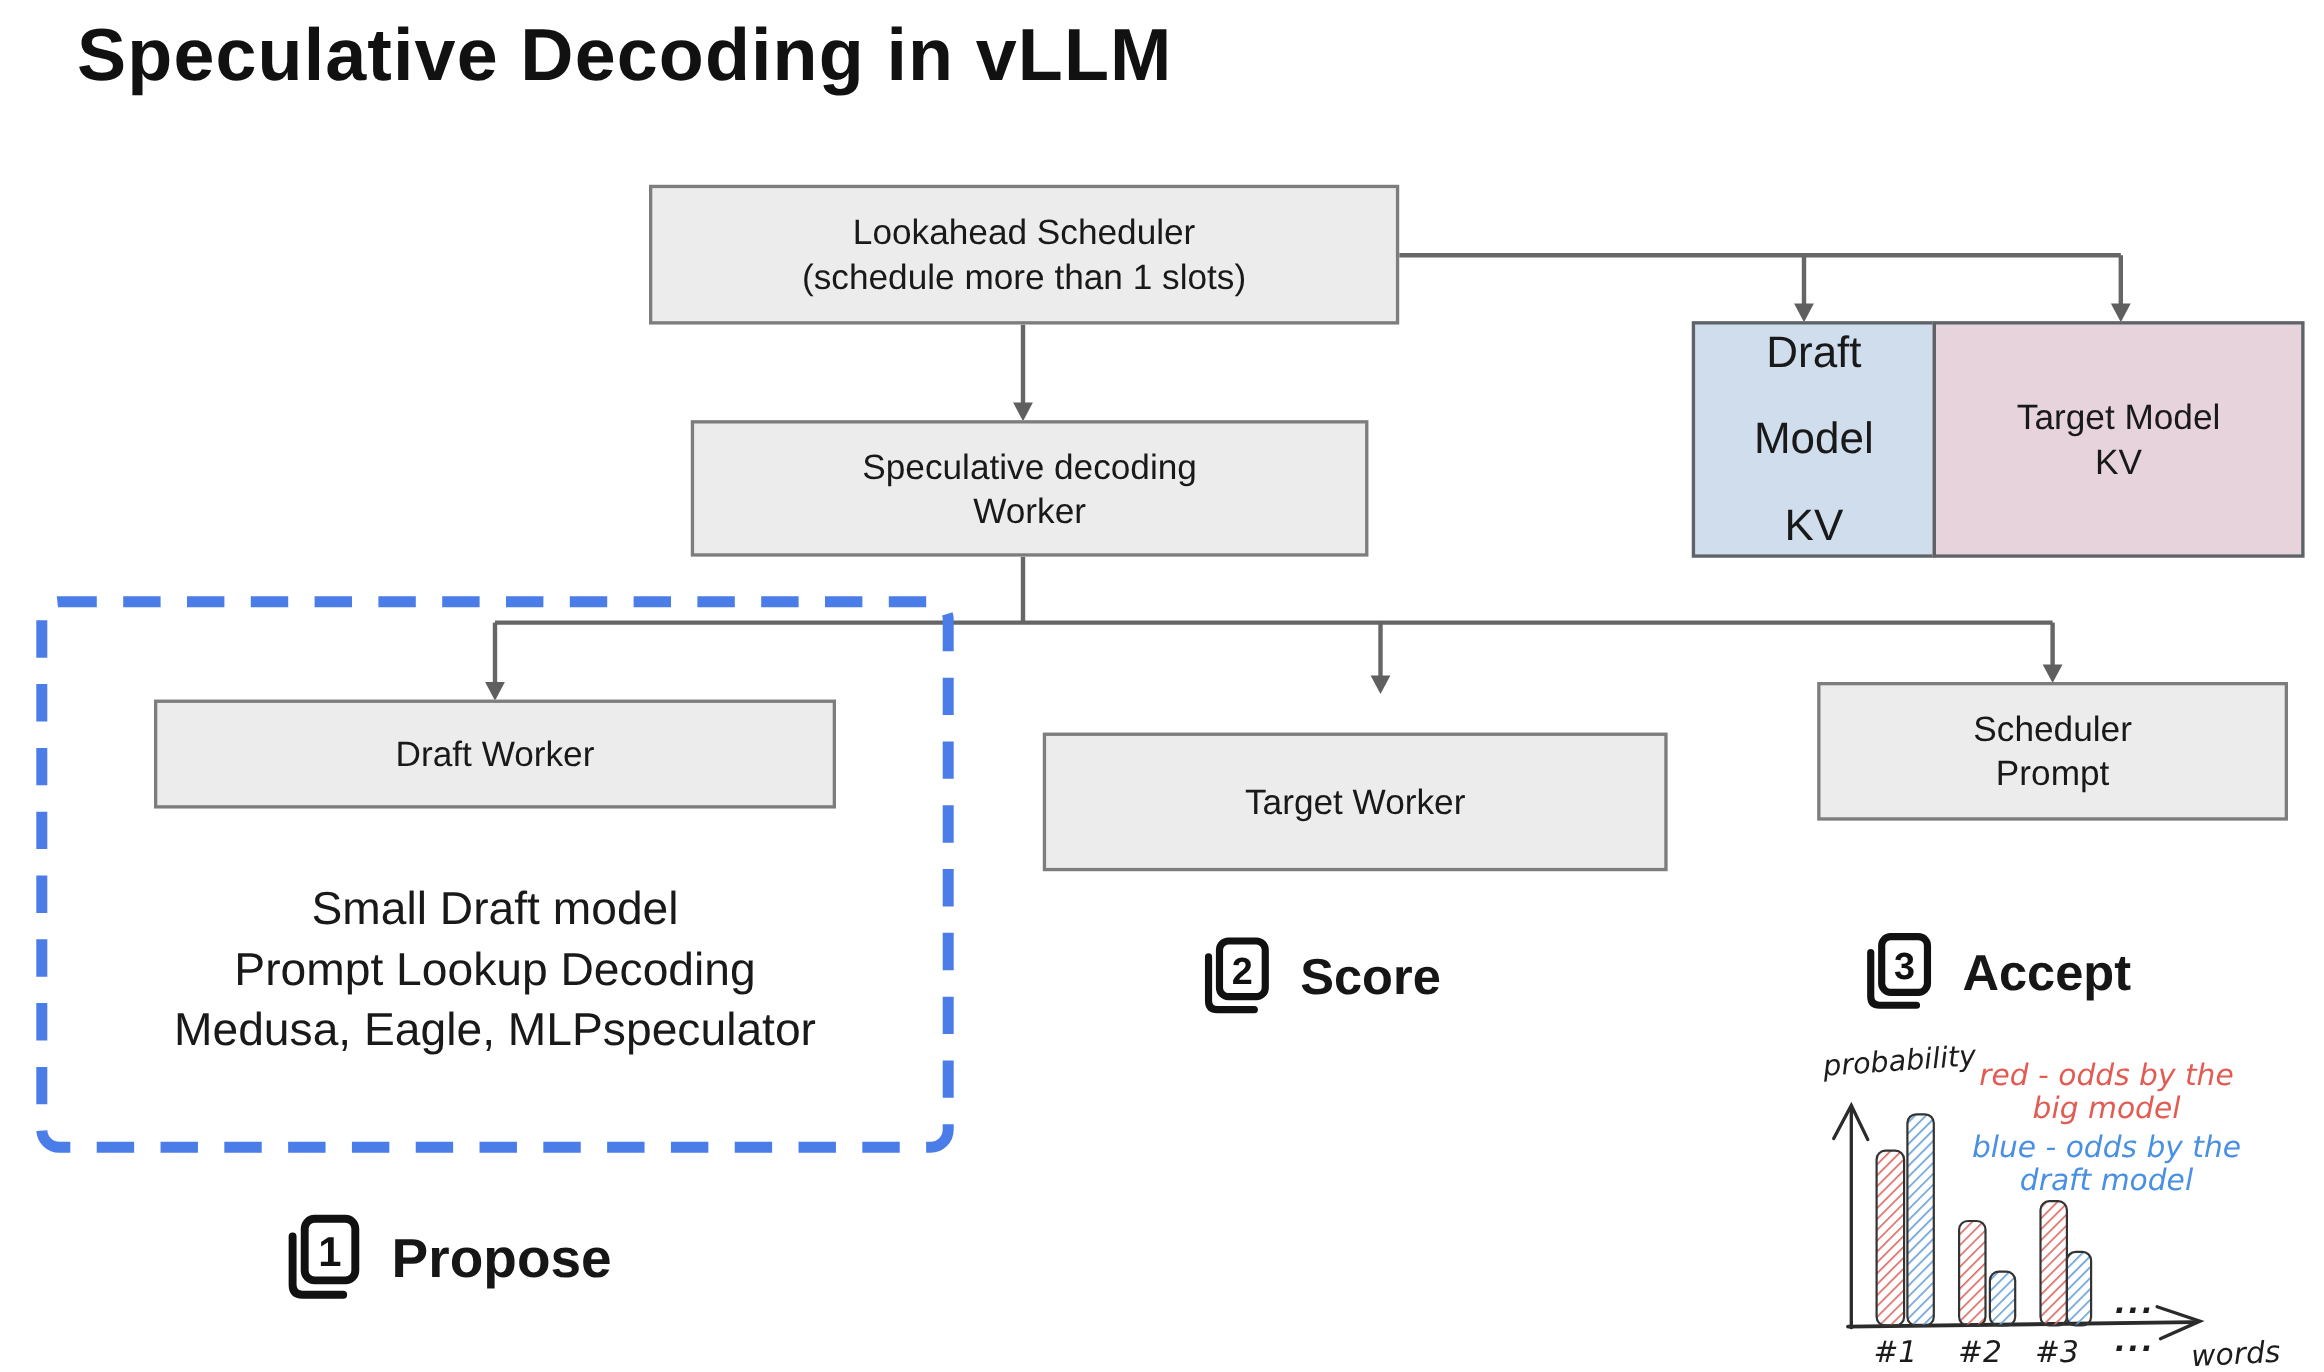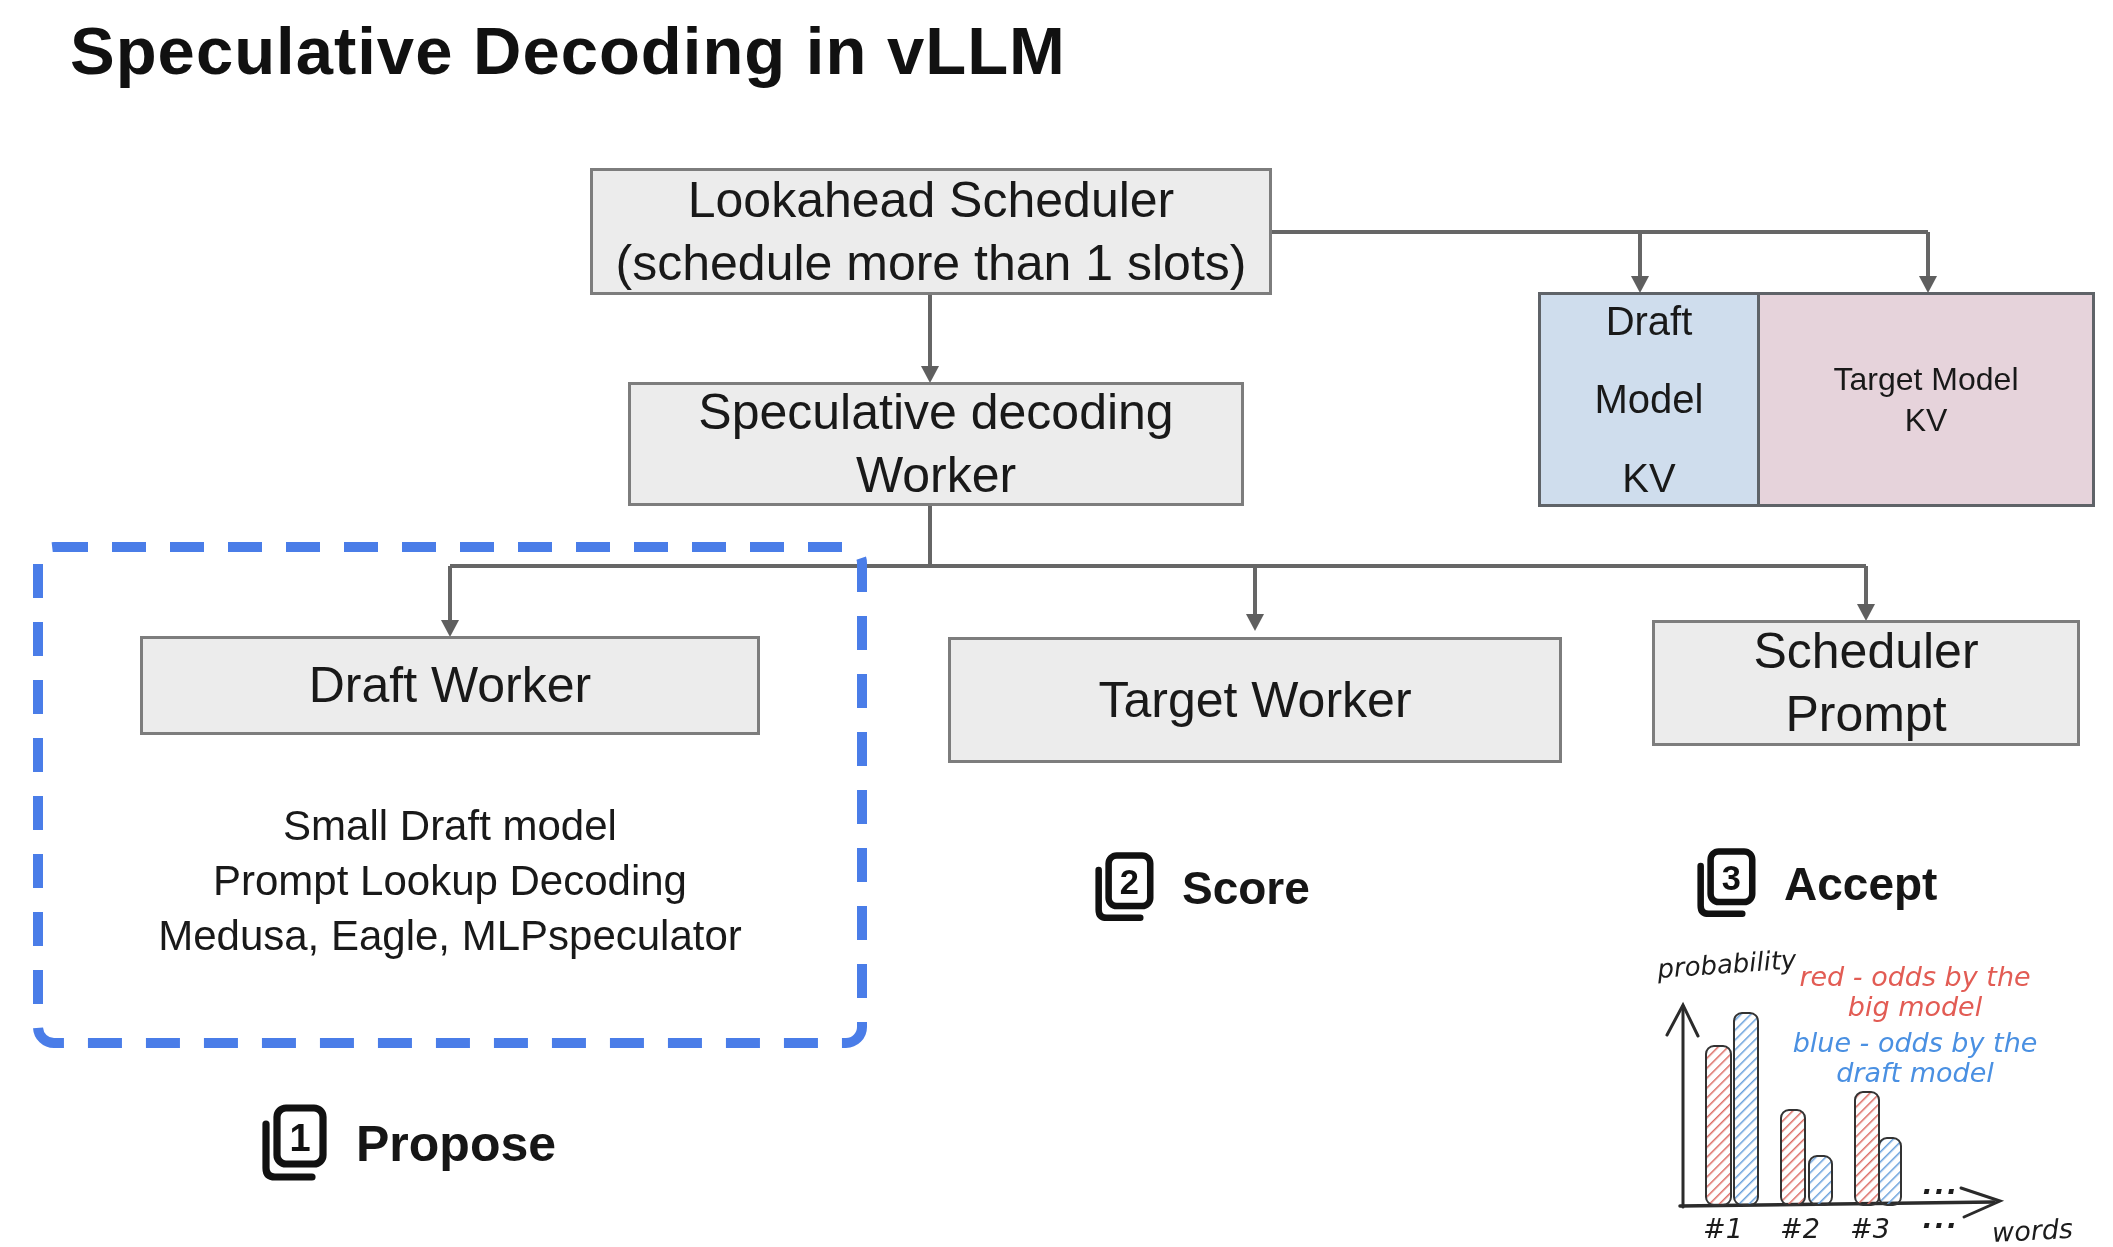--- a/index.html
+++ b/index.html
@@ -18,21 +18,21 @@
     padding-left:70px;box-sizing:border-box;
   }
   .node{
     position:absolute;
     background:#ececec;
     border:3px solid #7d7d7d;
     box-sizing:border-box;
     display:flex;flex-direction:column;
     align-items:center;justify-content:center;
     text-align:center;
-    font-size:50px;line-height:1.26;
+    font-size:32px;line-height:1.26;
     color:#191919;
   }
   .node.kv{border-color:#5f6368;}
   .node.kv-blue{background:#cfdded;}
   .node.kv-pink{background:#e6d3db;}
   .overlay{position:absolute;left:0;top:0;pointer-events:none;}
   .methods{
     position:absolute;left:60px;top:798px;width:780px;
     text-align:center;font-size:42px;line-height:1.31;color:#191919;
   }
@@ -80,21 +80,21 @@
 
   <div class="node" style="left:628px;top:382px;width:616px;height:124px;">
     <div>Speculative decoding</div>
     <div>Worker</div>
   </div>
 
   <div class="node" style="left:140px;top:636px;width:620px;height:99px;">
     <div>Draft Worker</div>
   </div>
 
-  <div class="node" style="left:948px;top:637px;width:614px;height:126px;">
+  <div class="node" style="left:948px;top:666px;width:568px;height:126px;">
     <div>Target Worker</div>
   </div>
 
   <div class="node" style="left:1652px;top:620px;width:428px;height:126px;">
     <div>Scheduler</div>
     <div>Prompt</div>
   </div>
 
   <div class="node kv kv-blue" style="left:1538px;top:292px;width:222px;height:215px;font-size:40px;gap:28px;">
     <div>Draft</div>

